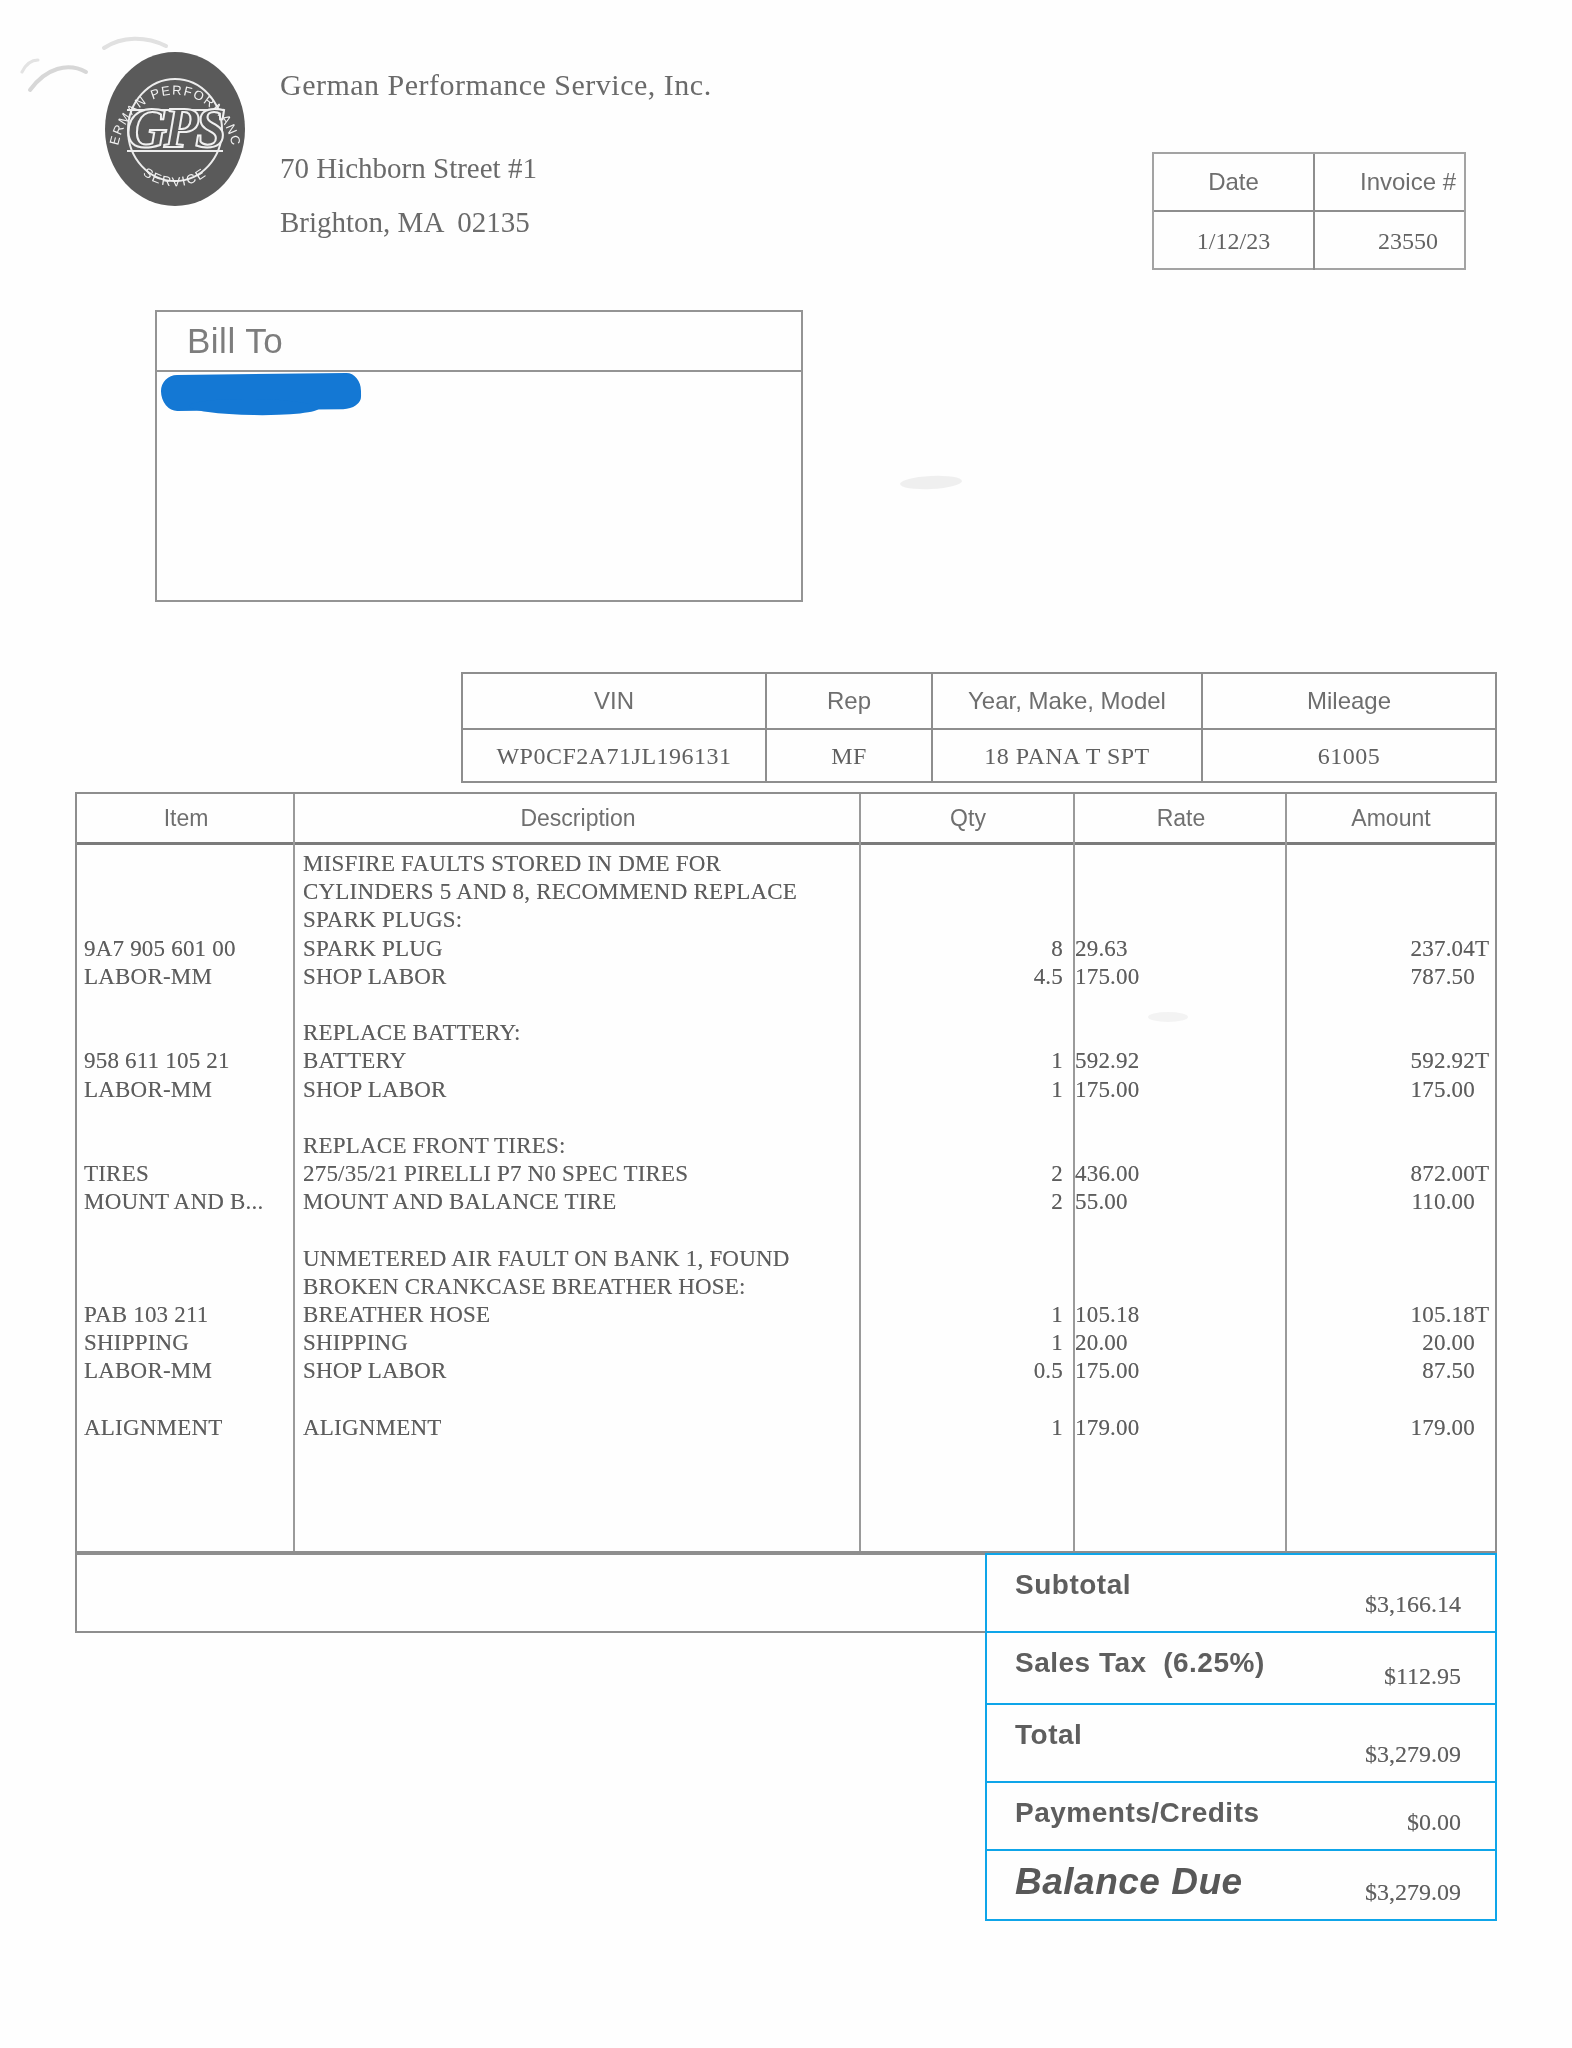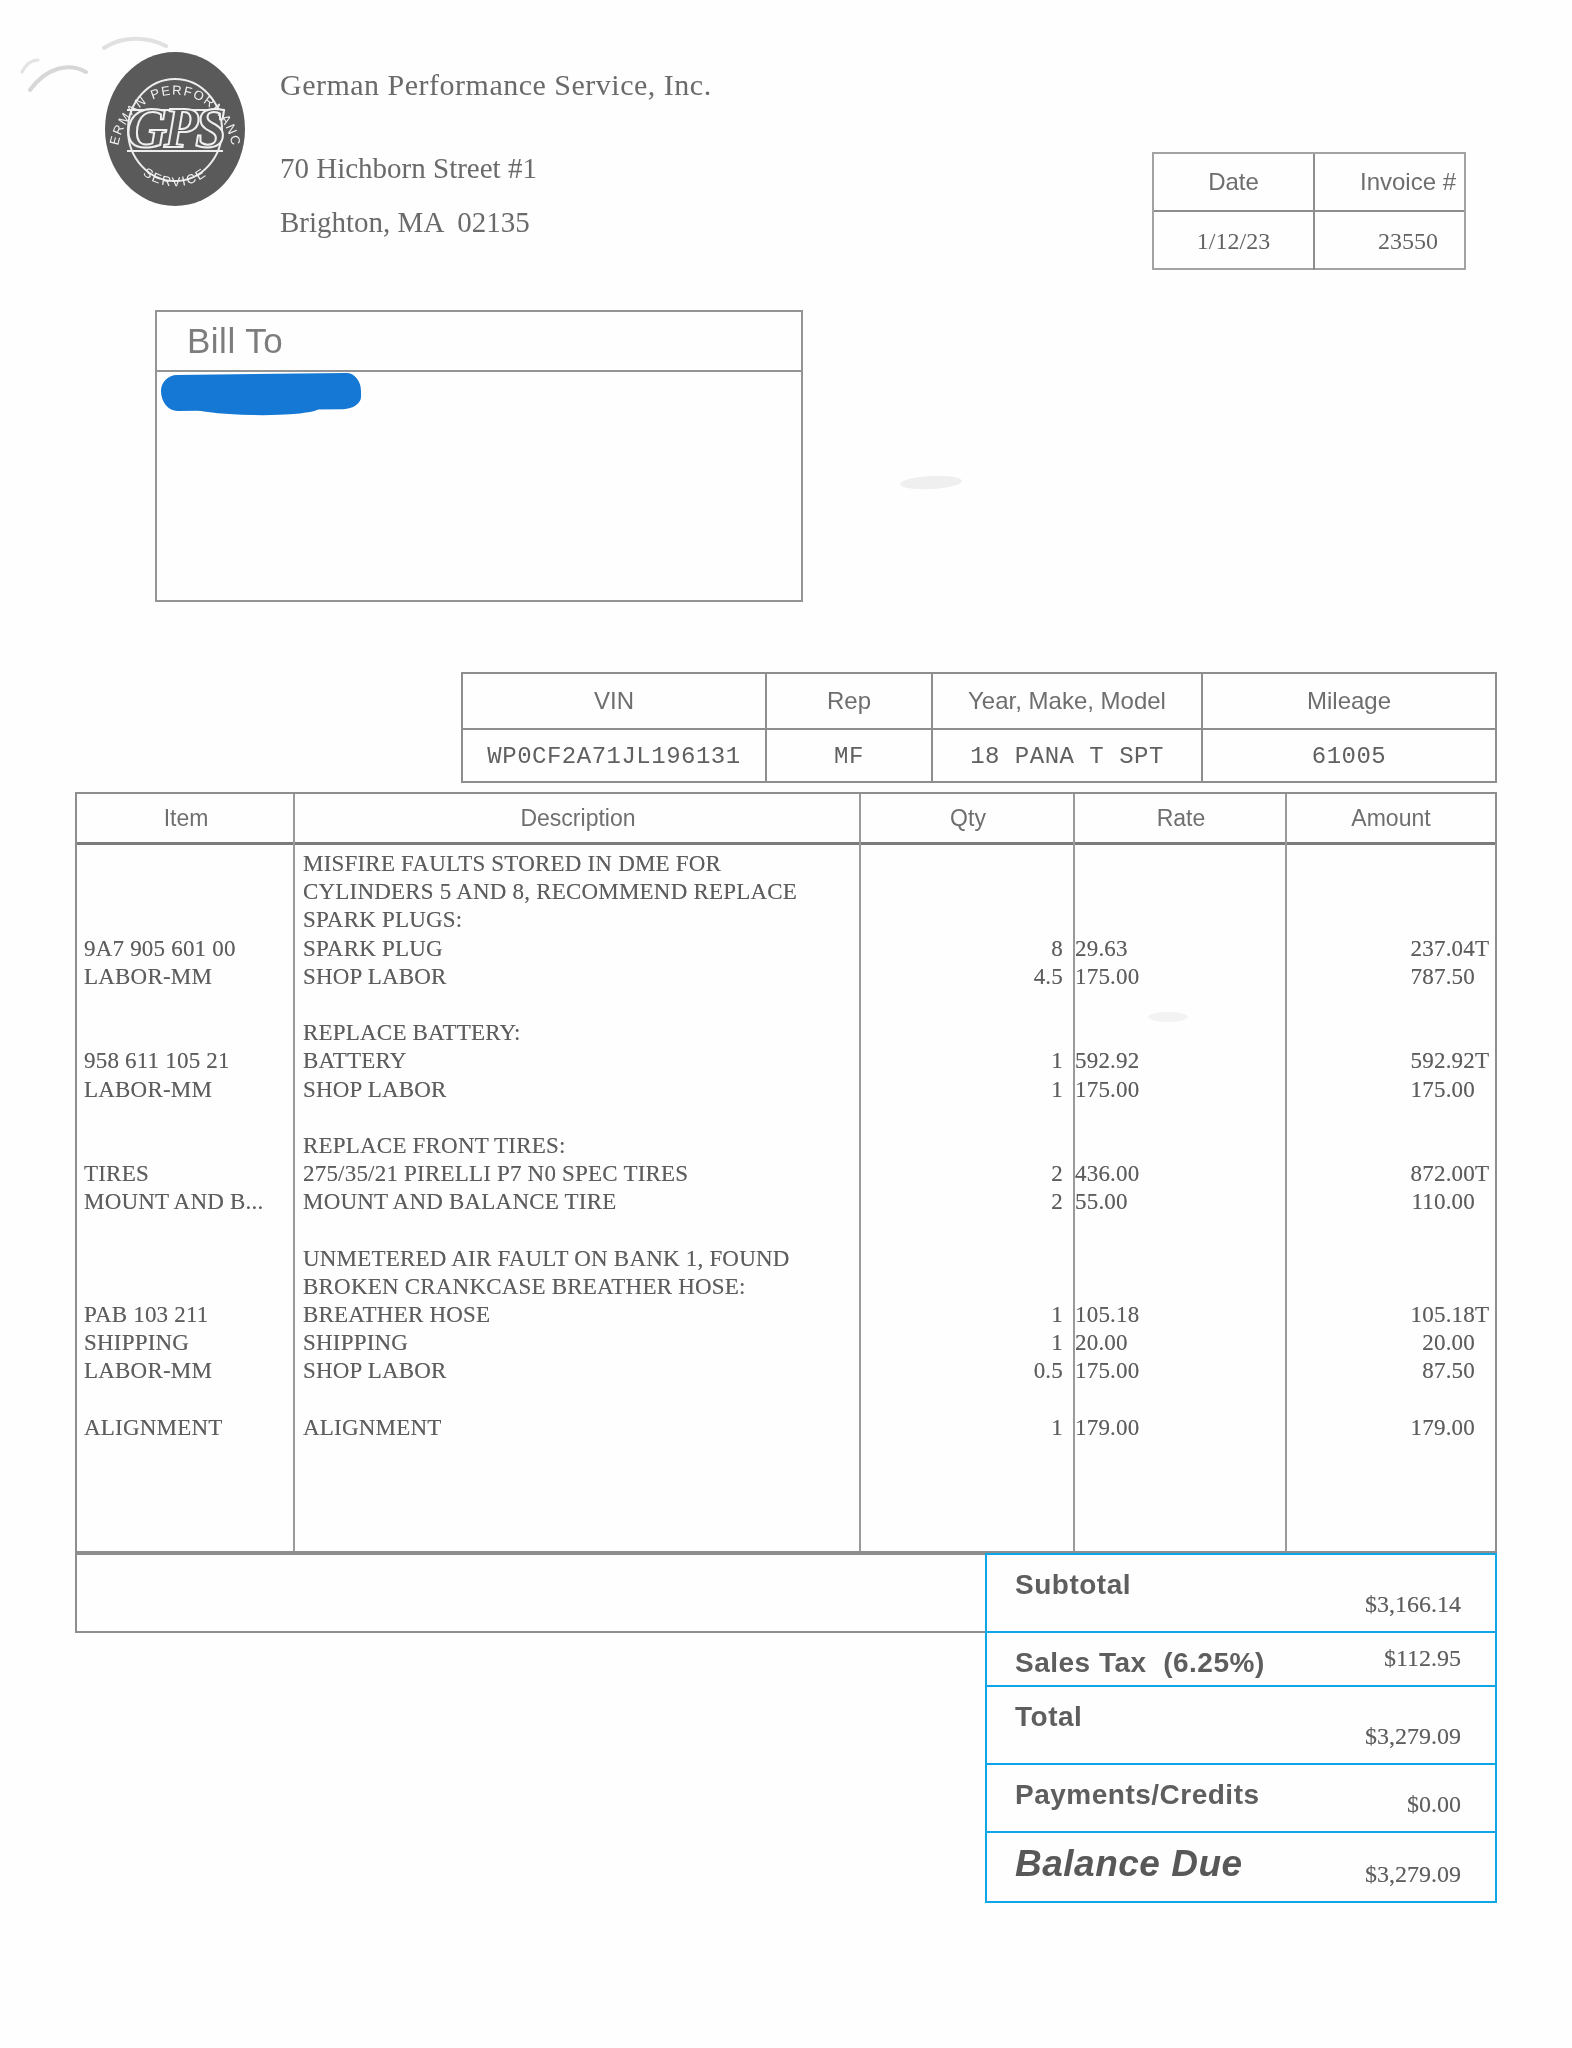--- a/index.html
+++ b/index.html
@@ -37,21 +37,21 @@
   .redaction::after{
     content:"";position:absolute;left:28px;bottom:-5px;width:130px;height:16px;background:#1478d4;border-radius:50%;transform:rotate(1.5deg);
   }
   
   .veh-table{position:absolute;left:461px;top:672px;width:1036px;height:111px;border:2px solid #8e8e8e;box-sizing:border-box;}
   .veh-row{display:grid;grid-template-columns:304px 166px 270px 292px;}
   .veh-row.hdr{height:54px;border-bottom:2px solid #8e8e8e;}
   .veh-row.val{height:53px;}
   .veh-cell{display:flex;align-items:center;justify-content:center;font-size:24px;color:#6e6e6e;}
   .veh-cell:not(:last-child){border-right:2px solid #8e8e8e;}
-  .veh-row.val .veh-cell{font-family:Liberation Mono, monospace;color:#606060;letter-spacing:.5px;text-align:center;}
+  .veh-row.val .veh-cell{font-family:Liberation Serif, serif;color:#606060;letter-spacing:.5px;text-align:center;}
   
   .items-table{position:absolute;left:75px;top:792px;width:1422px;height:761px;border:2px solid #8e8e8e;box-sizing:border-box;}
   .items-head{display:grid;grid-template-columns:218px 566px 214px 212px 208px;height:48px;border-bottom:3px solid #7b7b7b;}
   .items-head .hcell{display:flex;align-items:center;justify-content:center;font-size:23px;color:#6f6f6f;}
   .items-body{position:absolute;top:53px;left:0;right:0;bottom:0;padding-top:3px;}
   .line{display:grid;grid-template-columns:218px 566px 214px 212px 208px;height:28.2px;line-height:28.2px;
     font-family:"Liberation Serif",serif;font-size:23px;color:#5d5d5d;letter-spacing:.2px;
     text-shadow:0 0 .6px rgba(95,95,95,.55);}
   .c-item{padding-left:7px;overflow:hidden;white-space:nowrap;}
   .c-desc{padding-left:8px;overflow:hidden;white-space:nowrap;}
@@ -60,21 +60,21 @@
   .c-amt{display:flex;padding-right:6px;}
   .c-amt .num{flex:1;text-align:right;}
   .c-amt .tax{width:14px;text-align:left;}
   .vline{position:absolute;top:0;bottom:0;width:2px;background:#9a9a9a;}
   
   .left-empty-box{position:absolute;left:75px;top:1553px;width:912px;height:80px;border:2px solid #8e8e8e;box-sizing:border-box;}
   .totals{position:absolute;left:985px;top:1553px;width:512px;}
   .totals-row{position:relative;border:2px solid #0ea5e9;box-sizing:border-box;margin-top:-2px;}
   .totals-row:first-of-type{margin-top:0;}
   .totals-row:nth-of-type(1){height:80px;}
-  .totals-row:nth-of-type(2){height:56px;}
+  .totals-row:nth-of-type(2){height:74px;}
   .totals-row:nth-of-type(3){height:80px;}
   .totals-row:nth-of-type(4){height:70px;}
   .totals-row:nth-of-type(5){height:72px;}
   .totals-label{position:absolute;left:28px;top:14px;font-weight:bold;font-size:28px;color:#5e5e5e;white-space:pre;letter-spacing:.5px;}
   .totals-row:nth-of-type(5) .totals-label{font-size:37px;top:10px;color:#585858;font-style:italic;}
   .totals-value{position:absolute;right:34px;bottom:13px;font-family:"Liberation Serif",serif;font-size:24px;color:#5f5f5f;
     text-shadow:0 0 .6px rgba(95,95,95,.5);}
   
   .scribble{position:absolute;left:20px;top:22px;width:180px;height:95px;}
   .smudge1{position:absolute;left:900px;top:476px;width:62px;height:13px;background:rgba(150,150,150,.14);border-radius:50%;transform:rotate(-3deg);}

